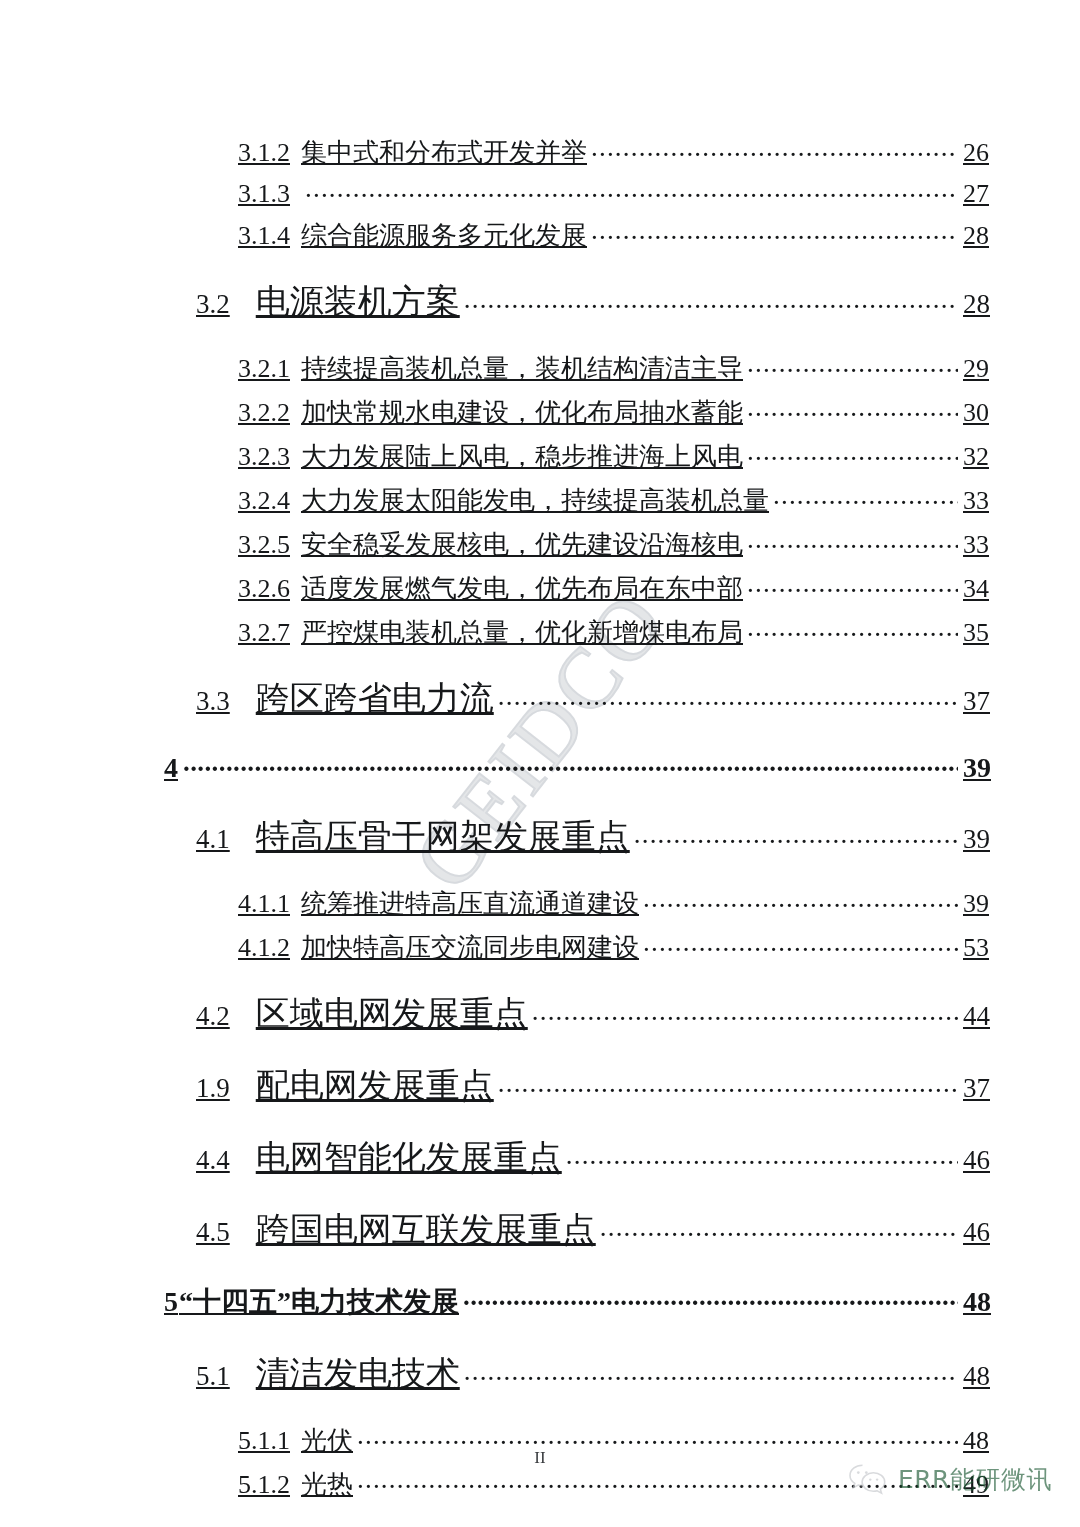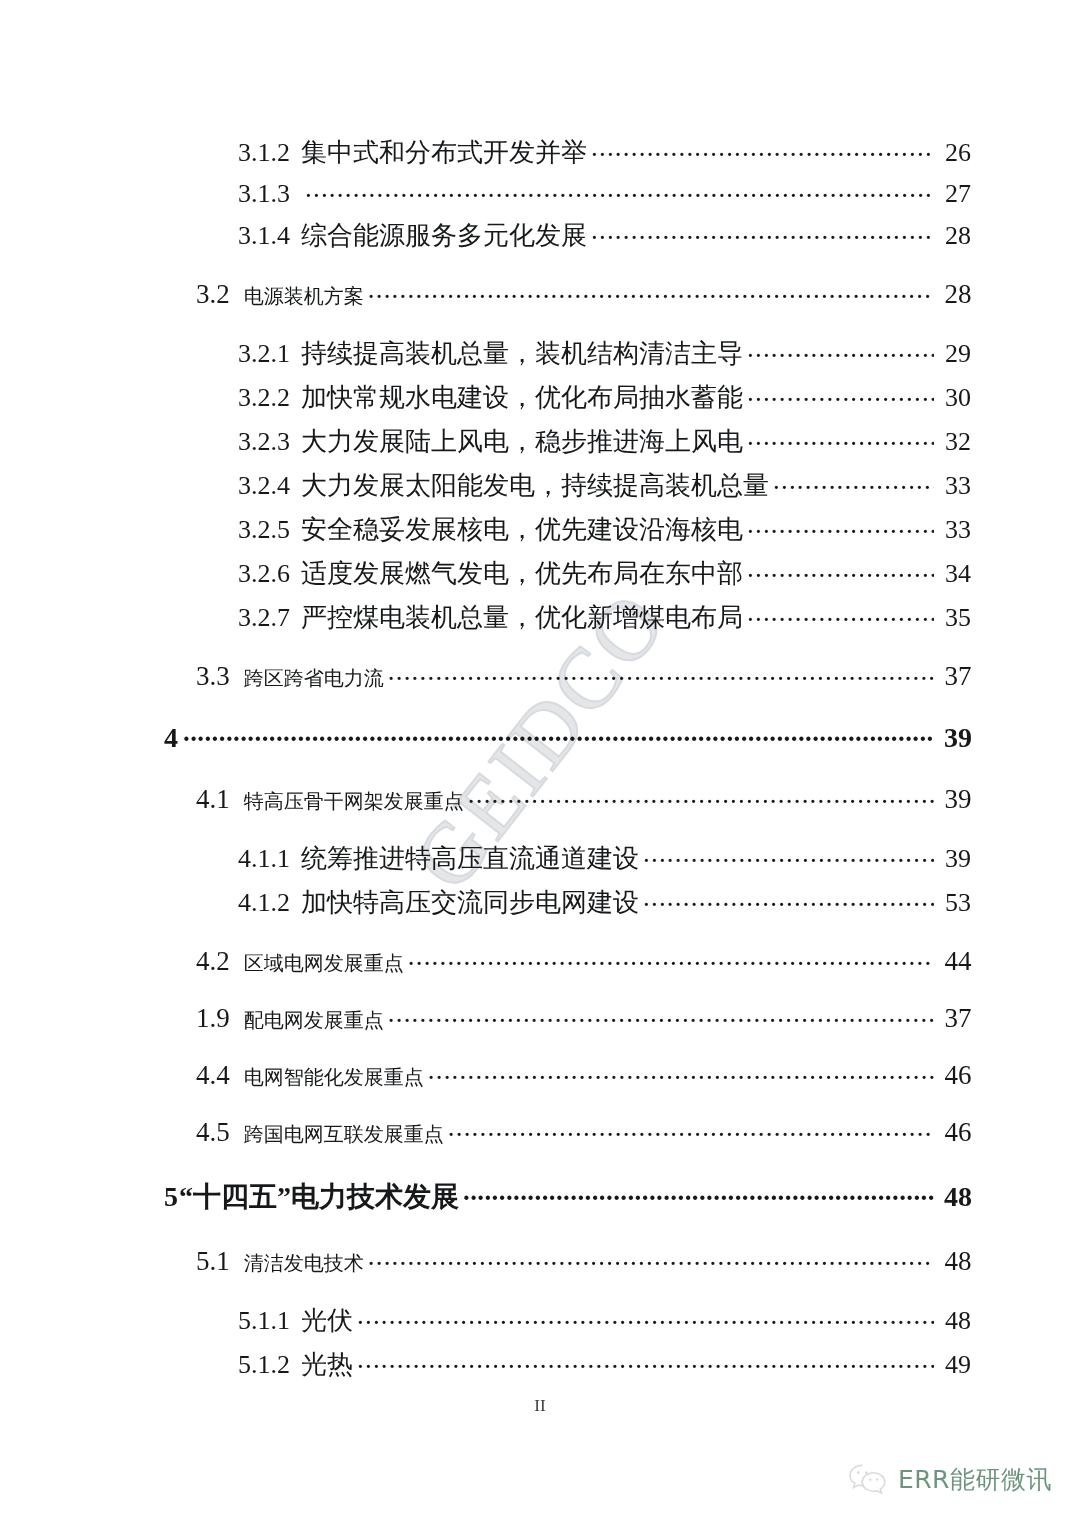--- a/index.html
+++ b/index.html
@@ -47,33 +47,34 @@
     top: 126px;
     width: 1080px;
     z-index: 2;
   }
 
   .toc-row {
     display: flex;
     align-items: baseline;
     width: 100%;
     box-sizing: border-box;
-    padding-right: 103px;
+    padding-right: 79px;
     white-space: nowrap;
+    text-decoration: underline;
   }
 
   .toc-num {
     flex: 0 0 auto;
     font-size: 27px;
     letter-spacing: 0px;
   }
 
   .toc-title {
     flex: 0 0 auto;
-    font-size: 20px;
+    font-size: 34px;
   }
 
   .toc-dots {
     flex: 1 1 auto;
     overflow: hidden;
     position: relative;
     height: 1em;
     margin: 0 2px 0 4px;
   }
 
@@ -84,21 +85,21 @@
     bottom: -0.06em;
     font-size: 27px;
     letter-spacing: 1.2px;
     color: #16181a;
     white-space: nowrap;
   }
 
   .toc-page {
     flex: 0 0 auto;
     font-size: 27px;
-    text-align: center;
+    text-align: left;
     min-width: 38px;
     padding-left: 3px;
   }
 
   
   .lvl1 {
     padding-left: 164px;
     font-weight: 700;
     margin-top: 30px;
     margin-bottom: 30px;
@@ -115,38 +116,38 @@
     letter-spacing: 0.4px;
     bottom: -0.04em;
   }
 
   
   .lvl2 {
     padding-left: 196px;
     margin-top: 26px;
     margin-bottom: 26px;
   }
-  .lvl2 .toc-num { margin-right: 14px; }
+  .lvl2 .toc-num { margin-right: 26px; }
 
   
   .lvl3 {
     padding-left: 238px;
     margin-top: 9px;
     margin-bottom: 9px;
   }
   .lvl3 .toc-num { margin-right: 11px; }
   .lvl3 .toc-title,
   .lvl3 .toc-num,
   .lvl3 .toc-page { font-size: 26px; }
 
   
   .folio {
     position: absolute;
     left: 0;
-    top: 1396px;
+    top: 1448px;
     width: 1080px;
     text-align: center;
     font-size: 17px;
     color: #3a3d40;
     z-index: 2;
   }
 
   .brand {
     position: absolute;
     right: 28px;

